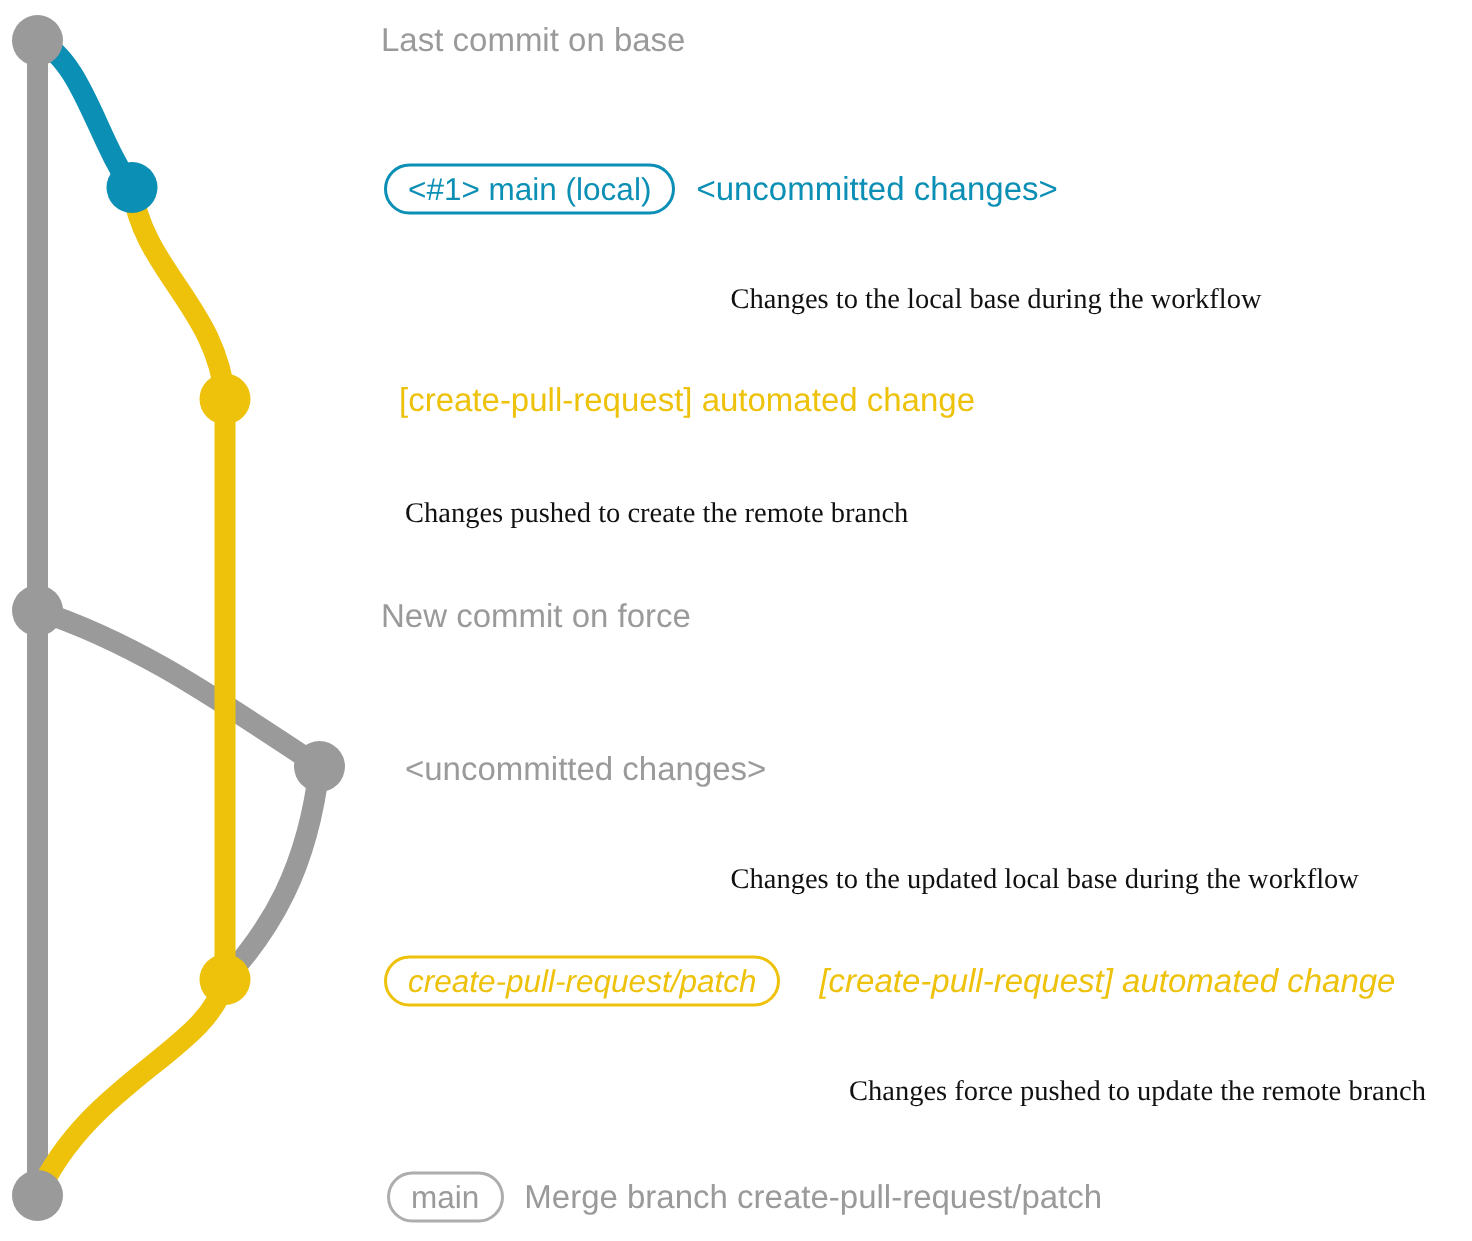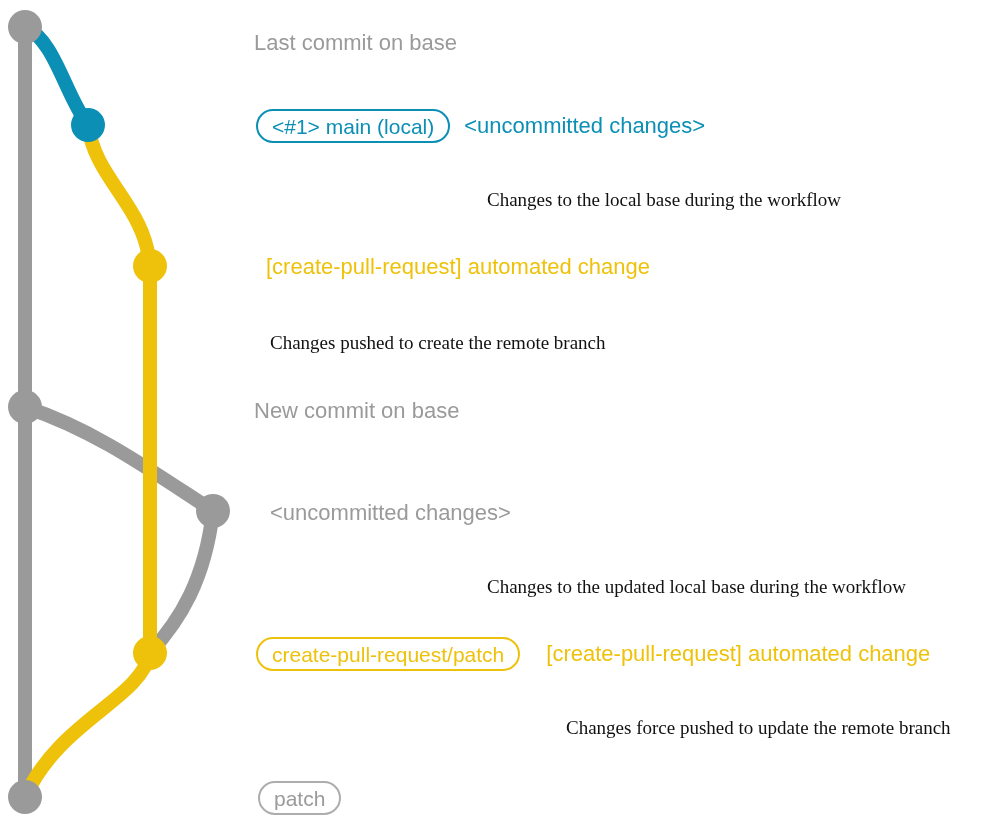--- a/index.html
+++ b/index.html
@@ -93,49 +93,50 @@
 
   <circle cx="25" cy="27" r="17" fill="#9a9a9a"></circle>
   <circle cx="88" cy="125" r="17" fill="#0b8fb5"></circle>
   <circle cx="150" cy="266" r="17" fill="#eec20b"></circle>
   <circle cx="25" cy="407" r="17" fill="#9a9a9a"></circle>
   <circle cx="213" cy="511" r="17" fill="#9a9a9a"></circle>
   <circle cx="150" cy="653" r="17" fill="#eec20b"></circle>
   <circle cx="25" cy="797" r="17" fill="#9a9a9a"></circle>
 </svg>
 
-<div class="row" style="left:254px; top:10px;margin-top:16px;">
+<div class="row" style="left:254px; top:10px;">
   <span class="headline gray">Last commit on base</span>
 </div>
 
 <div class="row" style="left:256px; top:109px;">
   <span class="pill teal">&lt;#1&gt; main (local)</span>
   <span class="row-gap"></span>
   <span class="headline teal">&lt;uncommitted changes&gt;</span>
 </div>
 <div class="subline" style="left:487px; top:145px;">Changes to the local base during the workflow</div>
 
 <div class="row" style="left:254px; top:250px;">
   <span class="headline yellow">[create-pull-request] automated change</span>
 </div>
 <div class="subline" style="left:270px; top:288px;">Changes pushed to create the remote branch</div>
 
 <div class="row" style="left:254px; top:394px;">
-  <span class="headline gray">New commit on base</span>
+  <span class="headline gray">New commit on force</span>
 </div>
 
 <div class="row" style="left:256px; top:496px;">
   <span class="row-gap"></span>
   <span class="headline gray">&lt;uncommitted changes&gt;</span>
 </div>
 <div class="subline" style="left:487px; top:532px;font-family:Liberation Serif, serif;">Changes to the updated local base during the workflow</div>
 
-<div class="row" style="left:256px; top:637px;">
+<div class="row" style="left:256px; top:637px;font-style:italic;">
   <span class="pill yellow">create-pull-request/patch</span>
   <span class="row-gap"></span>
   <span class="headline yellow">[create-pull-request] automated change</span>
 </div>
 <div class="subline" style="left:566px; top:673px;">Changes force pushed to update the remote branch</div>
 
 <div class="row" style="left:258px; top:781px;">
-  <span class="pill gray">patch</span>
+  <span class="pill gray">main</span>
   <span class="row-gap"></span>
+  <span class="headline gray">Merge branch create-pull-request/patch</span>
 </div>
 
 </body></html>

